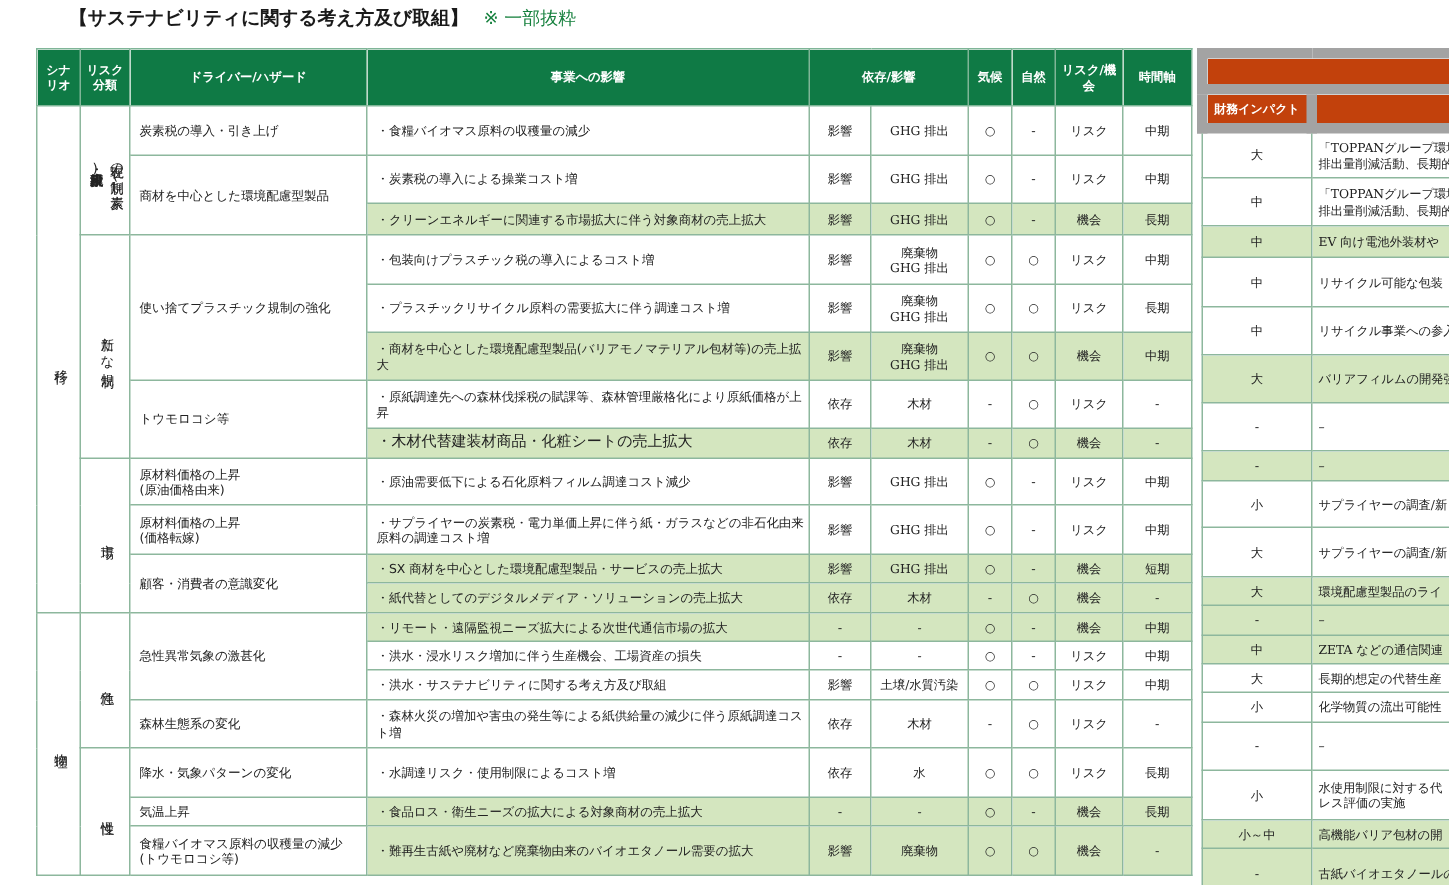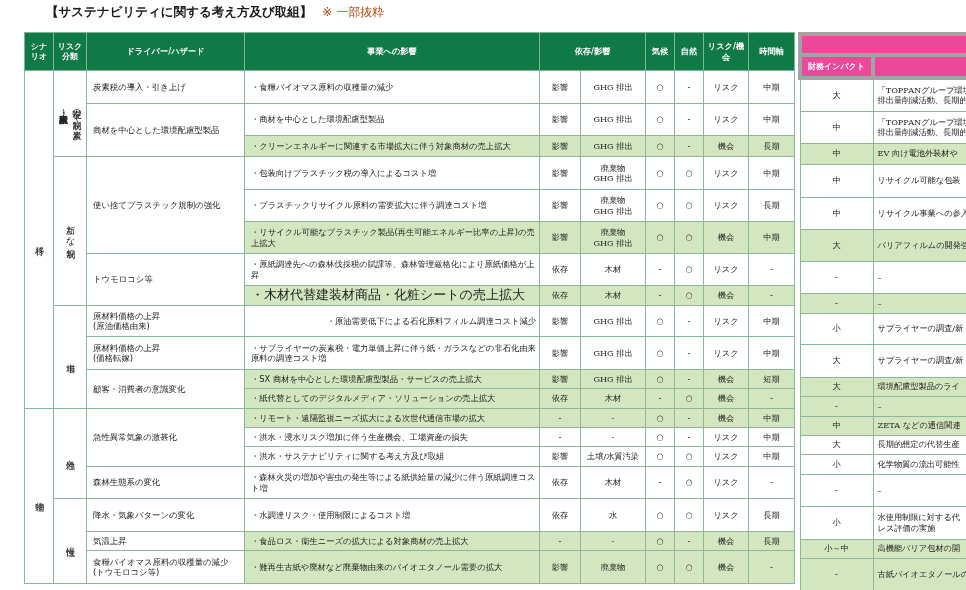--- a/index.html
+++ b/index.html
@@ -1,34 +1,34 @@
 <!DOCTYPE html>
 <html><head>
 <meta charset="utf-8">
 <style>
   html, body { margin:0; padding:0; background:#ffffff; }
   body { width:966px; height:590px; overflow:hidden; position:relative;
          font-family:"DejaVu Sans","Liberation Sans",sans-serif; color:#222; }
   .title { position:absolute; left:46px; top:4px; font-size:12.5px; font-weight:bold; color:#1a1a1a; white-space:nowrap; }
-  .title .note { font-weight:normal; color:#c2410c; margin-left:10px; font-size:12px; }
+  .title .note { font-weight:normal; color:#15803d; margin-left:10px; font-size:12px; }
 
   table { border-collapse:collapse; position:absolute; table-layout:fixed; }
   td, th { font-size:8.2px; line-height:1.25; padding:0 3px; vertical-align:middle; overflow:hidden; }
 
   #main { left:24px; top:32px; width:770px; }
   #main th { background:#0f7a45; color:#fff; font-weight:bold; text-align:center; border:1px solid #7fb597; height:37px; }
   #main td { border:1px solid #8db79d; height:auto; }
   #main td.c { text-align:center; }
   #main td.l { text-align:left; padding-left:6px; }
   #main tr.g td.hl { background:#d4e6bf; }
   .vt { writing-mode:vertical-rl; text-orientation:upright; margin:0 auto; font-size:9px; letter-spacing:1px; }
   .vt2 { writing-mode:vertical-rl; text-orientation:upright; margin:0 auto; font-size:9px; line-height:1.15; }
 
   #fin { left:798px; top:32px; width:200px; }
-  #fin th { background:#ec4899; color:#fff; font-weight:bold; border:4px solid #a3a3a3; text-align:center; }
+  #fin th { background:#c2410c; color:#fff; font-weight:bold; border:7px solid #a3a3a3; text-align:center; }
   #fin td { border:1px solid #8db79d; }
   #fin td.c { text-align:center; }
   #fin td.l { text-align:left; padding-left:4px; white-space:nowrap; font-family:"DejaVu Serif","Liberation Serif",serif; }
   #fin tr.g td { background:#d4e6bf; }
 </style>
 </head>
 <body>
 
 <div class="title">
   <span>【サステナビリティに関する考え方及び取組】</span><span class="note">※ 一部抜粋</span>
@@ -75,21 +75,21 @@
         <td class="l hl" style="white-space: pre-line; font-size: 8.3px;">・食糧バイオマス原料の収穫量の減少</td>
         <td class="c hl" style="white-space: pre-line;">影響</td>
         <td class="c hl" style="white-space: pre-line; font-family: &quot;DejaVu Serif&quot;, &quot;Liberation Serif&quot;, serif;">GHG 排出</td>
         <td class="c hl" style="white-space: pre-line;">○</td>
         <td class="c hl" style="white-space: pre-line;">-</td>
         <td class="c hl" style="white-space: pre-line;">リスク</td>
         <td class="c hl" style="white-space: pre-line;">中期</td>
       </tr>
       <tr style="height: 32px;">
         <td rowspan="2" class="l" style="white-space: pre-line; font-size: 8.4px;">商材を中心とした環境配慮型製品</td>
-        <td class="l hl" style="white-space: pre-line; font-size: 8.3px;">・商材を中心とした環境配慮型製品</td>
+        <td class="l hl" style="white-space: pre-line; font-size: 8.3px;">・炭素税の導入による操業コスト増</td>
         <td class="c hl" style="white-space: pre-line;">影響</td>
         <td class="c hl" style="white-space: pre-line; font-family: &quot;DejaVu Serif&quot;, &quot;Liberation Serif&quot;, serif;">GHG 排出</td>
         <td class="c hl" style="white-space: pre-line;">○</td>
         <td class="c hl" style="white-space: pre-line;">-</td>
         <td class="c hl" style="white-space: pre-line;">リスク</td>
         <td class="c hl" style="white-space: pre-line;">中期</td>
       </tr>
       <tr class="g" style="height: 21px;">
         <td class="l hl" style="white-space: pre-line; font-size: 8.3px;">・クリーンエネルギーに関連する市場拡大に伴う対象商材の売上拡大</td>
         <td class="c hl" style="white-space: pre-line;">影響</td>
@@ -117,55 +117,55 @@
         <td class="l hl" style="white-space: pre-line; font-size: 8.3px;">・プラスチックリサイクル原料の需要拡大に伴う調達コスト増</td>
         <td class="c hl" style="white-space: pre-line;">影響</td>
         <td class="c hl" style="white-space: pre-line; font-family: &quot;DejaVu Serif&quot;, &quot;Liberation Serif&quot;, serif;">廃棄物
 GHG 排出</td>
         <td class="c hl" style="white-space: pre-line;">○</td>
         <td class="c hl" style="white-space: pre-line;">○</td>
         <td class="c hl" style="white-space: pre-line;">リスク</td>
         <td class="c hl" style="white-space: pre-line;">長期</td>
       </tr>
       <tr class="g" style="height: 32px;">
-        <td class="l hl" style="white-space: pre-line; font-size: 8.3px;">・リサイクル可能なプラスチック製品(再生可能エネルギー比率の上昇)の売上拡大</td>
+        <td class="l hl" style="white-space: pre-line; font-size: 8.3px;">・商材を中心とした環境配慮型製品(バリアモノマテリアル包材等)の売上拡大</td>
         <td class="c hl" style="white-space: pre-line;">影響</td>
         <td class="c hl" style="white-space: pre-line; font-family: &quot;DejaVu Serif&quot;, &quot;Liberation Serif&quot;, serif;">廃棄物
 GHG 排出</td>
         <td class="c hl" style="white-space: pre-line;">○</td>
         <td class="c hl" style="white-space: pre-line;">○</td>
         <td class="c hl" style="white-space: pre-line;">機会</td>
         <td class="c hl" style="white-space: pre-line;">中期</td>
       </tr>
       <tr style="height: 32px;">
         <td rowspan="2" class="l" style="white-space: pre-line; font-size: 8.4px;">トウモロコシ等</td>
         <td class="l hl" style="white-space: pre-line; font-size: 8.3px;">・原紙調達先への森林伐採税の賦課等、森林管理厳格化により原紙価格が上昇</td>
         <td class="c hl" style="white-space: pre-line;">依存</td>
         <td class="c hl" style="white-space: pre-line; font-family: &quot;DejaVu Serif&quot;, &quot;Liberation Serif&quot;, serif;">木材</td>
         <td class="c hl" style="white-space: pre-line;">-</td>
         <td class="c hl" style="white-space: pre-line;">○</td>
         <td class="c hl" style="white-space: pre-line;">リスク</td>
         <td class="c hl" style="white-space: pre-line;">-</td>
       </tr>
       <tr class="g" style="height: 20px;">
-        <td class="l hl" style="white-space: pre-line; font-size: 13px;">・木材代替建装材商品・化粧シートの売上拡大</td>
+        <td class="l hl" style="white-space: pre-line; font-size: 10px;">・木材代替建装材商品・化粧シートの売上拡大</td>
         <td class="c hl" style="white-space: pre-line;">依存</td>
         <td class="c hl" style="white-space: pre-line; font-family: &quot;DejaVu Serif&quot;, &quot;Liberation Serif&quot;, serif;">木材</td>
         <td class="c hl" style="white-space: pre-line;">-</td>
         <td class="c hl" style="white-space: pre-line;">○</td>
         <td class="c hl" style="white-space: pre-line;">機会</td>
         <td class="c hl" style="white-space: pre-line;">-</td>
       </tr>
       <tr style="height: 31px;">
         <td rowspan="4" class="c">
           <div class="vt">市場</div>
         </td>
         <td rowspan="1" class="l" style="white-space: pre-line; font-size: 8.4px;">原材料価格の上昇
 (原油価格由来)</td>
-        <td class="l hl" style="white-space: pre-line; font-size: 8.3px; text-align: right;">・原油需要低下による石化原料フィルム調達コスト減少</td>
+        <td class="l hl" style="white-space: pre-line; font-size: 8.3px;">・原油需要低下による石化原料フィルム調達コスト減少</td>
         <td class="c hl" style="white-space: pre-line;">影響</td>
         <td class="c hl" style="white-space: pre-line; font-family: &quot;DejaVu Serif&quot;, &quot;Liberation Serif&quot;, serif;">GHG 排出</td>
         <td class="c hl" style="white-space: pre-line;">○</td>
         <td class="c hl" style="white-space: pre-line;">-</td>
         <td class="c hl" style="white-space: pre-line;">リスク</td>
         <td class="c hl" style="white-space: pre-line;">中期</td>
       </tr>
       <tr style="height: 33px;">
         <td rowspan="1" class="l" style="white-space: pre-line; font-size: 8.4px;">原材料価格の上昇
 (価格転嫁)</td>

